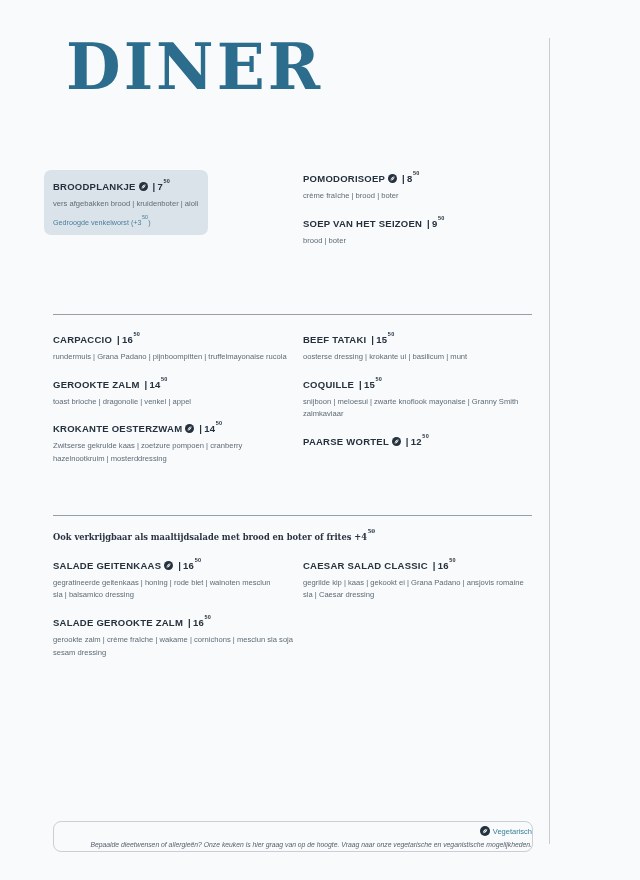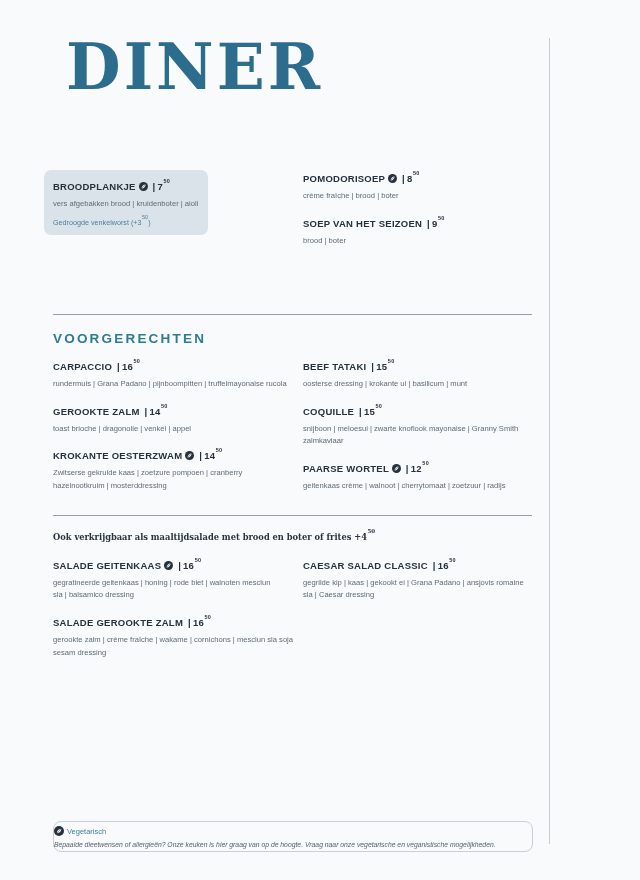--- a/index.html
+++ b/index.html
@@ -54,21 +54,21 @@
   .fnote { margin-top:4px; font-size:7.2px; color:#4a7e9d; line-height:11px; }
 
   .subtitle {
     margin:-5px 0 14px 0; font-family:"DejaVu Serif", serif; font-weight:700;
     font-size:8.3px; color:#2a3340; line-height:12px;
   }
 
   .footer {
     position:absolute; left:53px; top:821px; width:480px; height:31px;
     border:1px solid #c9cfd5; border-radius:8px; background:#f8fafc;
-    text-align:left; padding-top:4px;
+    text-align:right; padding-top:4px;
   }
   .veg-row { font-size:7.5px; color:#3a7f99; line-height:10px; }
   .veg-row .leaf { margin:0 3px 0 0; vertical-align:-2px; }
   .footnote {
     margin-top:3px; font-size:6.8px; font-style:italic; color:#555f69; line-height:9px;
   }
 </style>
 </head>
 <body>
 
@@ -111,21 +111,20 @@
         <span>SOEP VAN HET SEIZOEN</span>
         <span class="sep">|</span><span>9</span><sup>50</sup>
       </div>
       <div class="idesc">brood | boter</div>
     </div>
   </div>
 
   <div class="hr hr1"></div>
 
   <div class="col col-v">
-    <h2 class="sec-h">VOORGERECHTEN</h2>
     <div class="twocol">
       <div class="c1">
 
         <div class="item">
           <div class="iname">
             <span>CARPACCIO</span>
             <span class="sep">|</span><span>16</span><sup>50</sup>
           </div>
           <div class="idesc" style="width:240px">rundermuis | Grana Padano | pijnboompitten | truffelmayonaise rucola</div>
         </div>
@@ -171,21 +170,20 @@
 
         <div class="item">
           <div class="iname">
             <span>PAARSE WORTEL</span><span class="leaf"><svg width="9" height="9" viewBox="0 0 12 12">
                   <circle cx="6" cy="6" r="6" fill="#25313c"></circle>
                   <path d="M3.4 8.6 C3.5 5.6 5.6 3.5 8.8 3.3 C8.7 6.5 6.5 8.7 3.4 8.6 Z" fill="#f8fafc"></path>
                   <path d="M3.6 8.4 C5 7 6.6 5.5 8.4 3.7" stroke="#25313c" stroke-width="0.6" fill="none"></path>
                 </svg></span>
             <span class="sep">|</span><span>12</span><sup>50</sup>
           </div>
-          <div class="idesc">geitenkaas crème | walnoot | cherrytomaat | zoetzuur | radijs</div>
         </div>
 
       </div>
     </div>
   </div>
 
   <div class="hr hr2"></div>
 
   <div class="col col-s">
     <div class="subtitle"><span>Ook verkrijgbaar als maaltijdsalade met brood en boter of frites +4</span><sup>50</sup></div>

